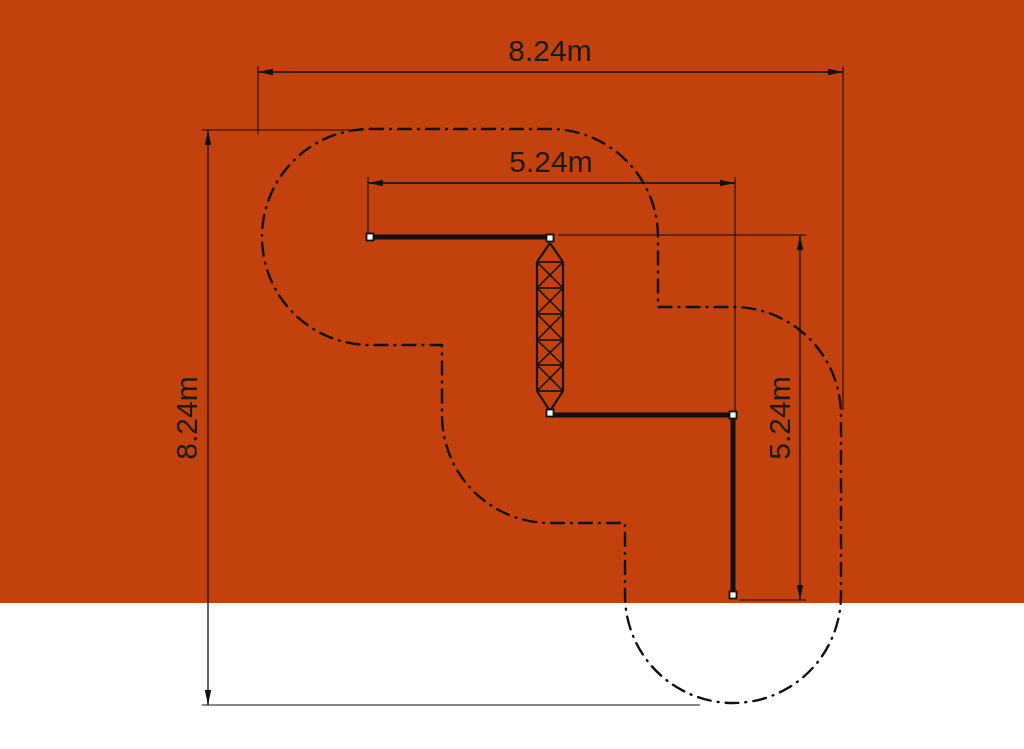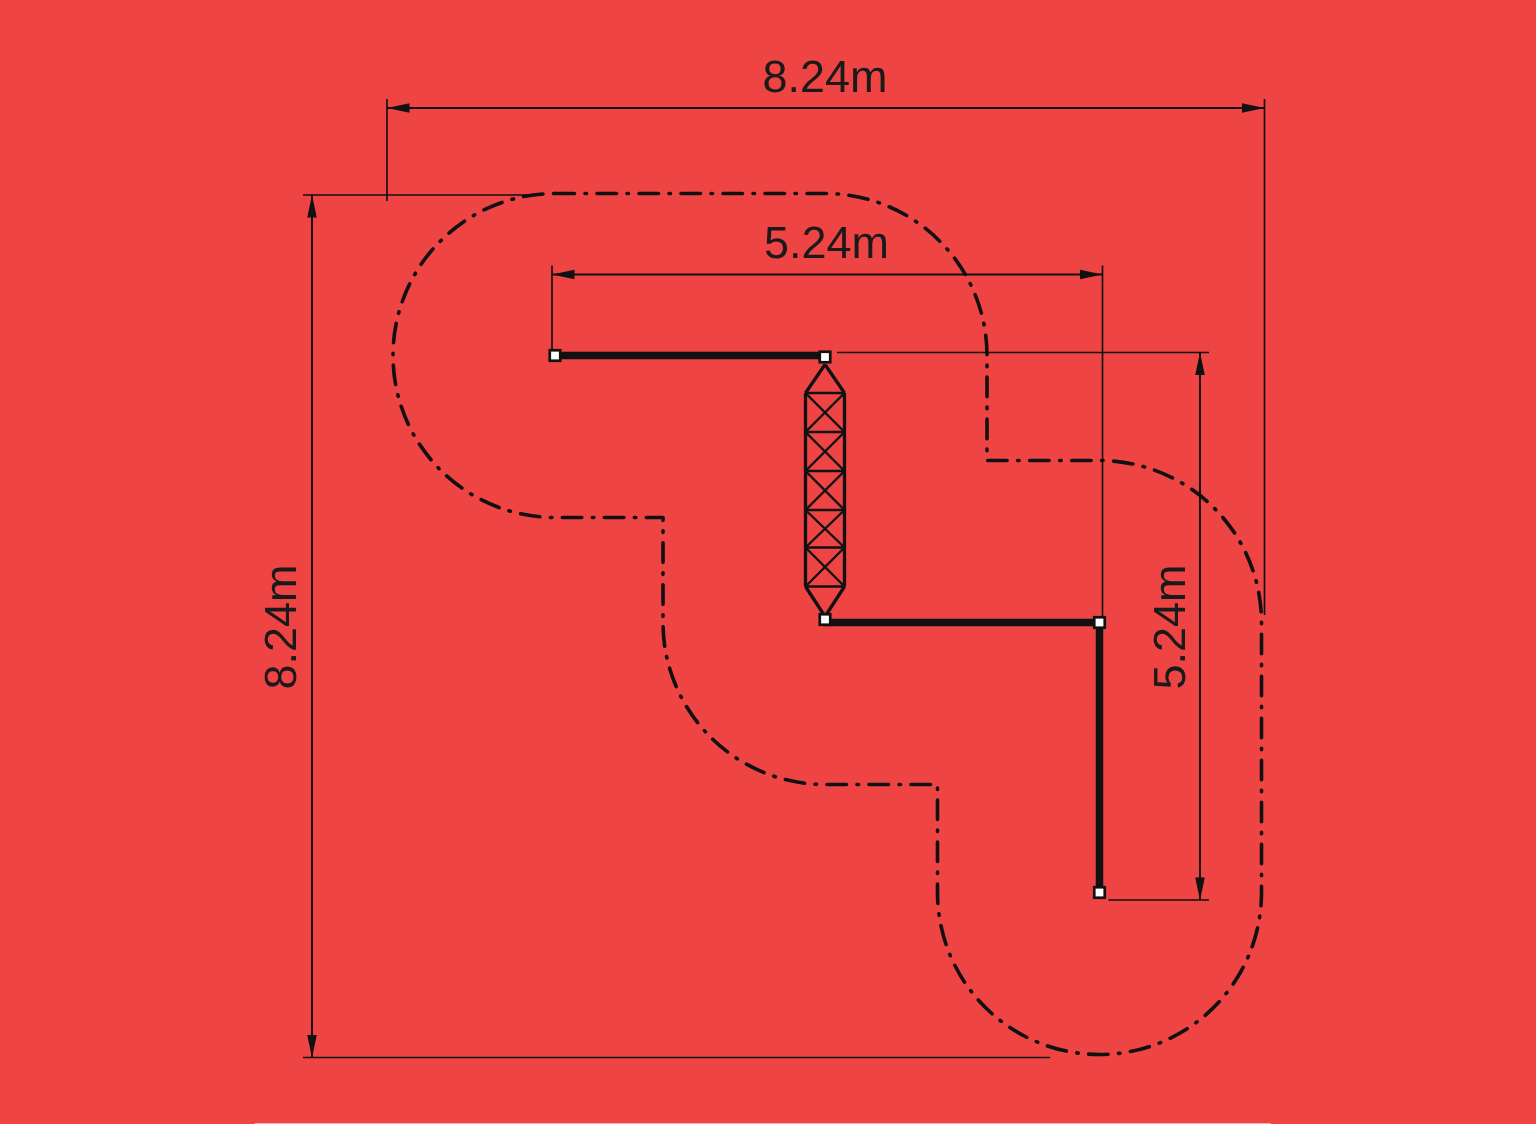--- a/index.html
+++ b/index.html
@@ -7,22 +7,22 @@
     padding: 0;
     background: #ffffff;
     width: 1024px;
     height: 749px;
     overflow: hidden;
     font-family: "Liberation Sans", sans-serif;
   }
   .canvas {
     position: relative;
     width: 1024px;
-    height: 749px;
-    background: #ef4444;
+    height: 603px;
+    background: #c2410c;
   }
   svg { display: block; }
   svg text {
     font-family: "Liberation Sans", sans-serif;
     font-size: 30px;
     fill: #1a1a1a;
   }
   .dim-line {
     stroke: #111111;
     stroke-width: 1.3;

